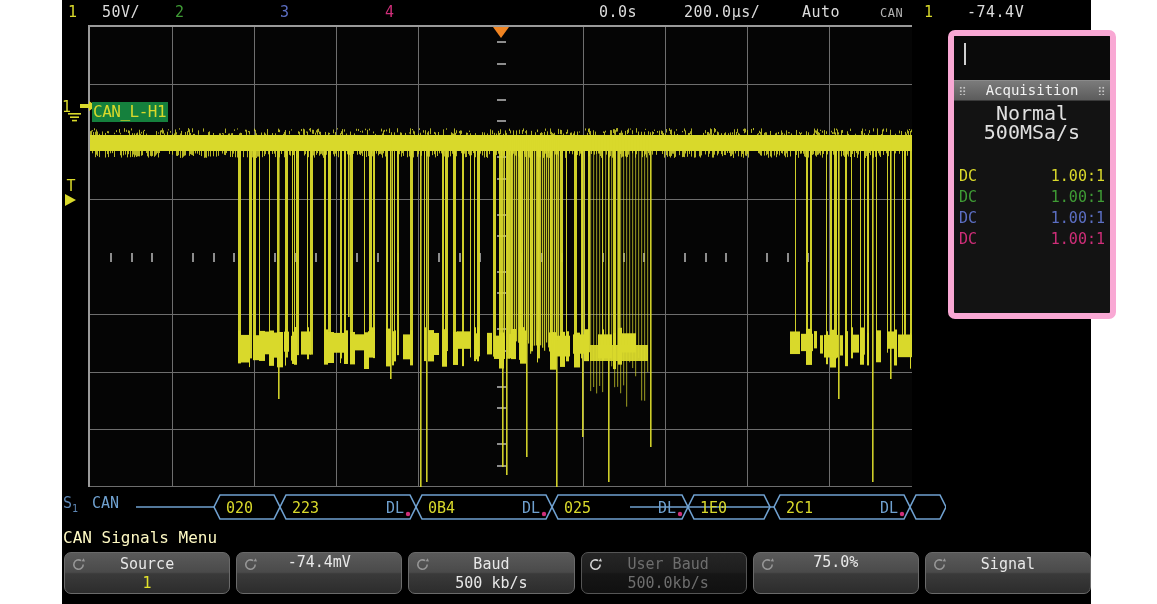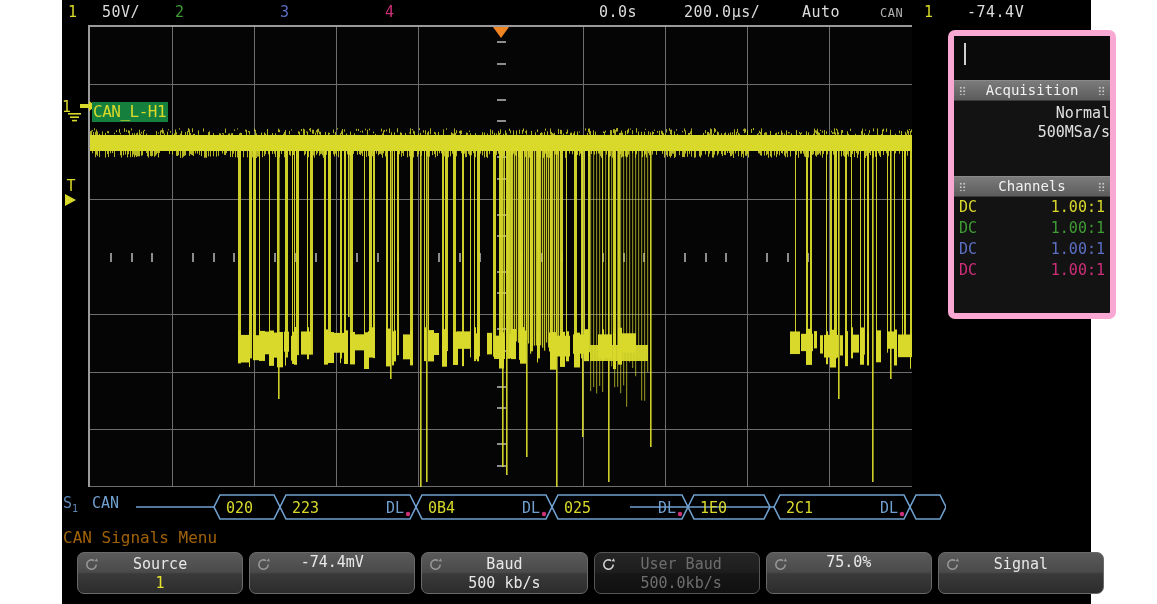--- a/index.html
+++ b/index.html
@@ -177,51 +177,51 @@
     width: 7px; height: 9px;
     background-image:
       radial-gradient(circle, #d6d6d6 0.9px, transparent 1.1px);
     background-size: 3.5px 3.5px;
     opacity: .85;
   }
   .grip.l { left: 5px; }
   .grip.r { right: 5px; }
   .sbbody {
     color: #e0e0e0;
-    font-size: 15px;
+    font-size: 20px;
     font-family: "DejaVu Sans Mono", monospace;
-    text-align: right;
-    padding: 3px 0 14px 0;
+    text-align: center;
+    padding: 3px 0 4px 0;
   }
   .sbbody div { line-height: 19px; }
   #sbtop { height: 44px; background: #0a0a0a; position: relative; }
   #sbcursor {
     position: absolute; left: 10px; top: 7px;
     width: 2px; height: 22px; background: #cfcfcf;
   }
   #acqbody { height: 58px; }
   .chrow {
     display: flex; justify-content: space-between;
     font-family: "DejaVu Sans Mono", monospace;
     font-size: 15px;
     line-height: 21px;
     padding: 0 5px;
   }
 
   
   #menutitle {
     position: absolute;
     left: 1px; top: 528px;
-    color: #a16207;
+    color: #fef9c3;
     font-size: 16px;
     font-family: "DejaVu Sans Mono", monospace;
   }
   #softkeys {
     position: absolute;
-    left: 15px; top: 552px;
+    left: 2px; top: 552px;
     width: 1027px; height: 44px;
     display: flex;
     gap: 6px;
   }
   .skey {
     position: relative;
     flex: 1 1 0;
     height: 42px;
     border-radius: 7px;
     background: linear-gradient(#5a5a5a 0%, #4a4a4a 48%, #3a3a3a 52%, #2c2c2c 100%);
@@ -1443,25 +1443,20 @@
     <div class="sbhdr">
       <span class="grip l"></span>
       <span>Acquisition</span>
       <span class="grip r"></span>
     </div>
     <div class="sbbody" id="acqbody">
       <div>Normal</div>
       <div>500MSa/s</div>
     </div>
 
-    <div class="sbhdr">
-      <span class="grip l"></span>
-      <span>Channels</span>
-      <span class="grip r"></span>
-    </div>
     <div id="chanlist">
         <div class="chrow" style="color: rgb(217, 217, 43);">
           <span>DC</span>
           <span>1.00:1</span>
         </div>
         <div class="chrow" style="color: rgb(63, 156, 53);">
           <span>DC</span>
           <span>1.00:1</span>
         </div>
         <div class="chrow" style="color: rgb(92, 111, 196);">

